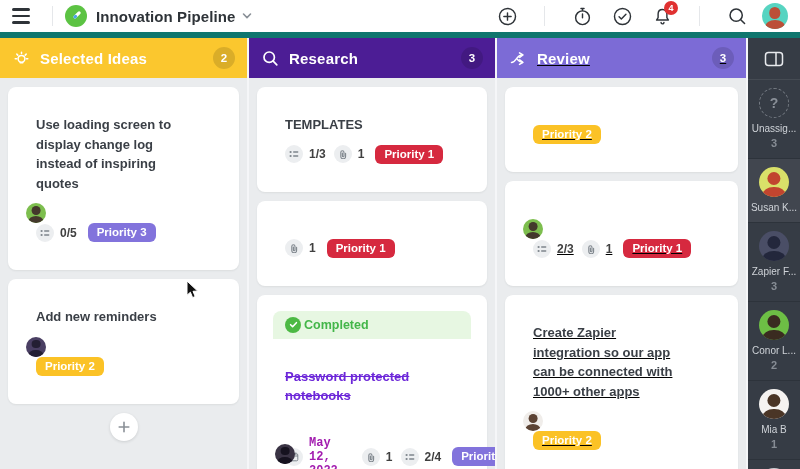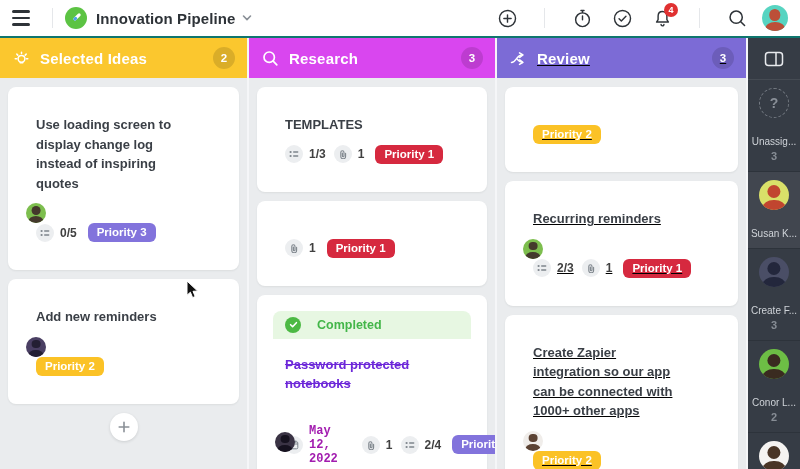--- a/index.html
+++ b/index.html
@@ -1,74 +1,74 @@
 <!DOCTYPE html>
 <html><head>
 <meta charset="utf-8">
 <style>
   * { margin:0; padding:0; box-sizing:border-box; }
   html,body { width:800px; height:469px; }
   body { font-family:"Liberation Sans","DejaVu Sans",sans-serif; background:#F5F6F8; overflow:hidden; }
   .app { position:relative; width:800px; height:469px; overflow:hidden; background:#F5F6F8; }
 
   
-  .topbar { height:38px; background:#FFFFFF; display:flex; align-items:center; padding:0 12px; border-bottom:2px solid #0f766e; }
+  .topbar { height:38px; background:#FFFFFF; display:flex; align-items:center; padding:0 12px; border-bottom:6px solid #0f766e; }
   .hamburger { width:28px; height:28px; border:none; background:none; display:flex; flex-direction:column; justify-content:center; gap:4px; cursor:pointer; }
   .hamburger span { display:block; width:18px; height:2.4px; background:#2E3338; border-radius:2px; }
   .tb-divider { width:1px; height:20px; background:#E5E7EA; margin:0 12px; }
   .logo { width:22px; height:22px; border-radius:50%; background:#5CC343; display:grid; place-items:center; margin-right:9px; }
   .board-switcher { display:flex; align-items:center; gap:7px; cursor:pointer; }
   .board-title { font-size:15px; font-weight:700; color:#2E3338; letter-spacing:.1px; }
   .chev { width:10px; height:10px; }
   .tb-right { margin-left:auto; display:flex; align-items:center; gap:10px; }
   .tb-icon-btn { width:30px; height:30px; border:none; background:none; display:grid; place-items:center; cursor:pointer; position:relative; }
   .tb-icon-btn svg { width:21px; height:21px; }
   .noti-badge { position:absolute; top:0; right:-1px; min-width:14px; height:14px; border-radius:8px; background:#E03131; color:#fff; font-size:9px; font-weight:700; display:grid; place-items:center; padding:0 3px; }
   .tb-avatar { width:26px; height:26px; cursor:pointer; }
 
   
   .main { display:flex; height:431px; }
   .column { display:flex; flex-direction:column; background:#EAECEE; margin-right:2px; }
   .col-1 { width:247px; } .col-2 { width:246px; } .col-3 { width:249px;text-decoration:underline; }
   .col-header { height:40px; flex:none; display:flex; align-items:center; gap:9px; padding:8px 12px; cursor:pointer; }
-  .ch-yellow { background:#FBC72E; } .ch-green { background:#d946ef; } .ch-purple { background:#7C6BD6; }
+  .ch-yellow { background:#FBC72E; } .ch-green { background:#4c1d95; } .ch-purple { background:#7C6BD6; }
   .col-header .ch-icon { width:19px; height:19px; display:grid; place-items:center; }
   .col-header .ch-icon svg { width:19px; height:19px; }
   .col-title { color:#FFFFFF; font-size:15px; font-weight:700; letter-spacing:.2px; }
   .col-count { margin-left:auto; width:22px; height:22px; border-radius:50%; background:rgba(0,0,0,.13); color:#fff; font-size:11.5px; font-weight:700; display:grid; place-items:center; }
   .col-body { flex:1; padding:9px 8px; overflow:hidden; }
 
   .card { position:relative; background:#FFFFFF; border-radius:8px; box-shadow:0 1px 2px rgba(40,45,50,.08); padding:28px; margin-bottom:9px; cursor:pointer; }
   .card-title { font-size:13px; font-weight:600; color:#3A3F46; line-height:1.5; padding-right:24px; }
   .card-title.strike { text-decoration:line-through; color:#6d28d9; }
   .card-avatar { position:absolute; top:10px; right:10px; width:20px; height:20px; }
   .meta { display:flex; align-items:center; gap:6px; margin-top:10px; }
   .chip { width:18px; height:18px; border-radius:50%; background:#ECEEF0; display:grid; place-items:center; flex:none; }
   .chip svg { width:10px; height:10px; }
   .meta-count { font-size:12px; font-weight:600; color:#404040; margin-right:2px; }
   .meta-date { font-size:12px; font-weight:600; color:#a21caf; margin-right:18px;font-family:Liberation Mono, monospace; }
   .pbadge { padding:3px 9px 4px; border-radius:6px; color:#fff; font-size:11.5px; font-weight:700; margin-left:3px; white-space:nowrap; }
   .p-red { background:#D6293F; } .p-yellow { background:#FBC226; } .p-purple { background:#8273DC; }
 
-  .completed-strip { margin:-12px -12px 16px; background:#E7F7E2; border-radius:8px 8px 0 0; padding:6px 12px; display:flex; align-items:center; gap:16px; }
+  .completed-strip { margin:-12px -12px 28px; background:#E7F7E2; border-radius:8px 8px 0 0; padding:6px 12px; display:flex; align-items:center; gap:3px; }
   .done-circle { width:16px; height:16px; border-radius:50%; background:#4CB944; display:grid; place-items:center; flex:none; }
   .done-circle svg { width:9px; height:9px; }
   .completed-label { color:#43B649; font-size:12.5px; font-weight:700; }
 
   .add-card { width:28px; height:28px; border:none; border-radius:50%; background:#FFFFFF; box-shadow:0 1px 3px rgba(40,45,50,.15); display:grid; place-items:center; margin:5px auto 0; cursor:pointer; }
   .add-card svg { width:12px; height:12px; }
 
   
   .members { width:52px; background:#363C45; display:flex; flex-direction:column; overflow:hidden; flex:none; }
   .panel-cell { height:42px; flex:none; display:grid; place-items:center; border-bottom:1px solid rgba(255,255,255,.08); cursor:pointer; }
   .panel-cell svg { width:20px; height:16px; }
   .member { text-align:center; padding:8px 2px 9px; border-bottom:1px solid #2D333B; cursor:pointer; flex:none; }
   .member.active { background:rgba(255,255,255,.055); }
   .member .avatar { width:30px; height:30px; margin:0 auto; }
-  .m-name { font-size:10px; color:#CFD3D8; margin-top:18px; white-space:nowrap; overflow:hidden; }
+  .m-name { font-size:10px; color:#CFD3D8; margin-top:5px; white-space:nowrap; overflow:hidden; }
   .m-count { font-size:11px; font-weight:600; color:#878D95; margin-top:3px; }
   .m-count:empty { display:none; }
 
   
   .avatar { position:relative; border-radius:50%; overflow:hidden; flex:none; display:block; }
   .avatar::before { content:""; position:absolute; left:50%; top:16%; width:44%; height:44%; transform:translateX(-50%); border-radius:50%; background:currentColor; }
   .avatar::after { content:""; position:absolute; left:50%; top:66%; width:76%; height:52%; transform:translateX(-50%); border-radius:50%; background:currentColor; }
   .avatar.unassigned { background:none !important; border:1.6px dashed #767C84; overflow:visible; }
   .avatar.unassigned::before, .avatar.unassigned::after { content:none; }
   .avatar.unassigned .q { position:absolute; inset:0; display:grid; place-items:center; color:#8A9098; font-size:14px; font-weight:700; }
@@ -296,21 +296,20 @@
       </div>
       <div class="col-body">
 
         <div class="card">
           <div class="meta">
             <span class="pbadge p-yellow" style="margin-left:0">Priority 2</span>
           </div>
         </div>
 
         <div class="card">
-          <div class="card-title">Recurring reminders</div>
           <span class="avatar card-avatar" style="background: rgb(125, 190, 78); color: rgb(68, 57, 44);"></span>
           <div class="meta">
             <span class="chip">
               <svg viewBox="0 0 10 10" fill="#7E858C">
                   <circle cx="1.6" cy="3" r="1.1"></circle>
                   <rect x="4" y="2.3" width="5.4" height="1.4" rx=".7"></rect>
                   <circle cx="1.6" cy="7" r="1.1"></circle>
                   <rect x="4" y="6.3" width="5.4" height="1.4" rx=".7"></rect>
                 </svg>
             </span>
@@ -358,21 +357,21 @@
       </div>
 
       <div class="member active">
         <span class="avatar" style="background: rgb(217, 224, 105); color: rgb(193, 69, 47);"></span>
         <div class="m-name">Susan K...</div>
 
       </div>
 
       <div class="member">
         <span class="avatar" style="background: rgb(74, 78, 102); color: rgb(35, 39, 60);"></span>
-        <div class="m-name">Create F...</div>
+        <div class="m-name">Zapier F...</div>
         <div class="m-count">3</div>
       </div>
 
       <div class="member">
         <span class="avatar" style="background: rgb(109, 190, 69); color: rgb(58, 43, 32);"></span>
         <div class="m-name">Conor L...</div>
         <div class="m-count">2</div>
       </div>
 
       <div class="member">

